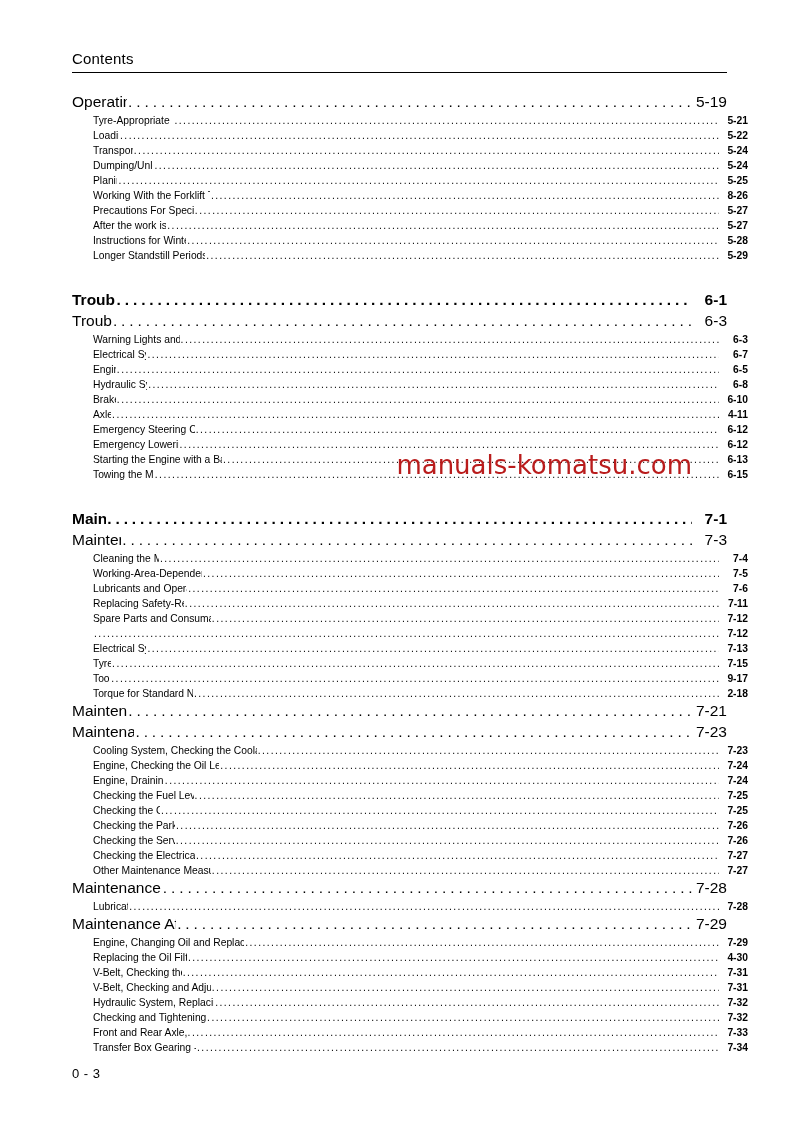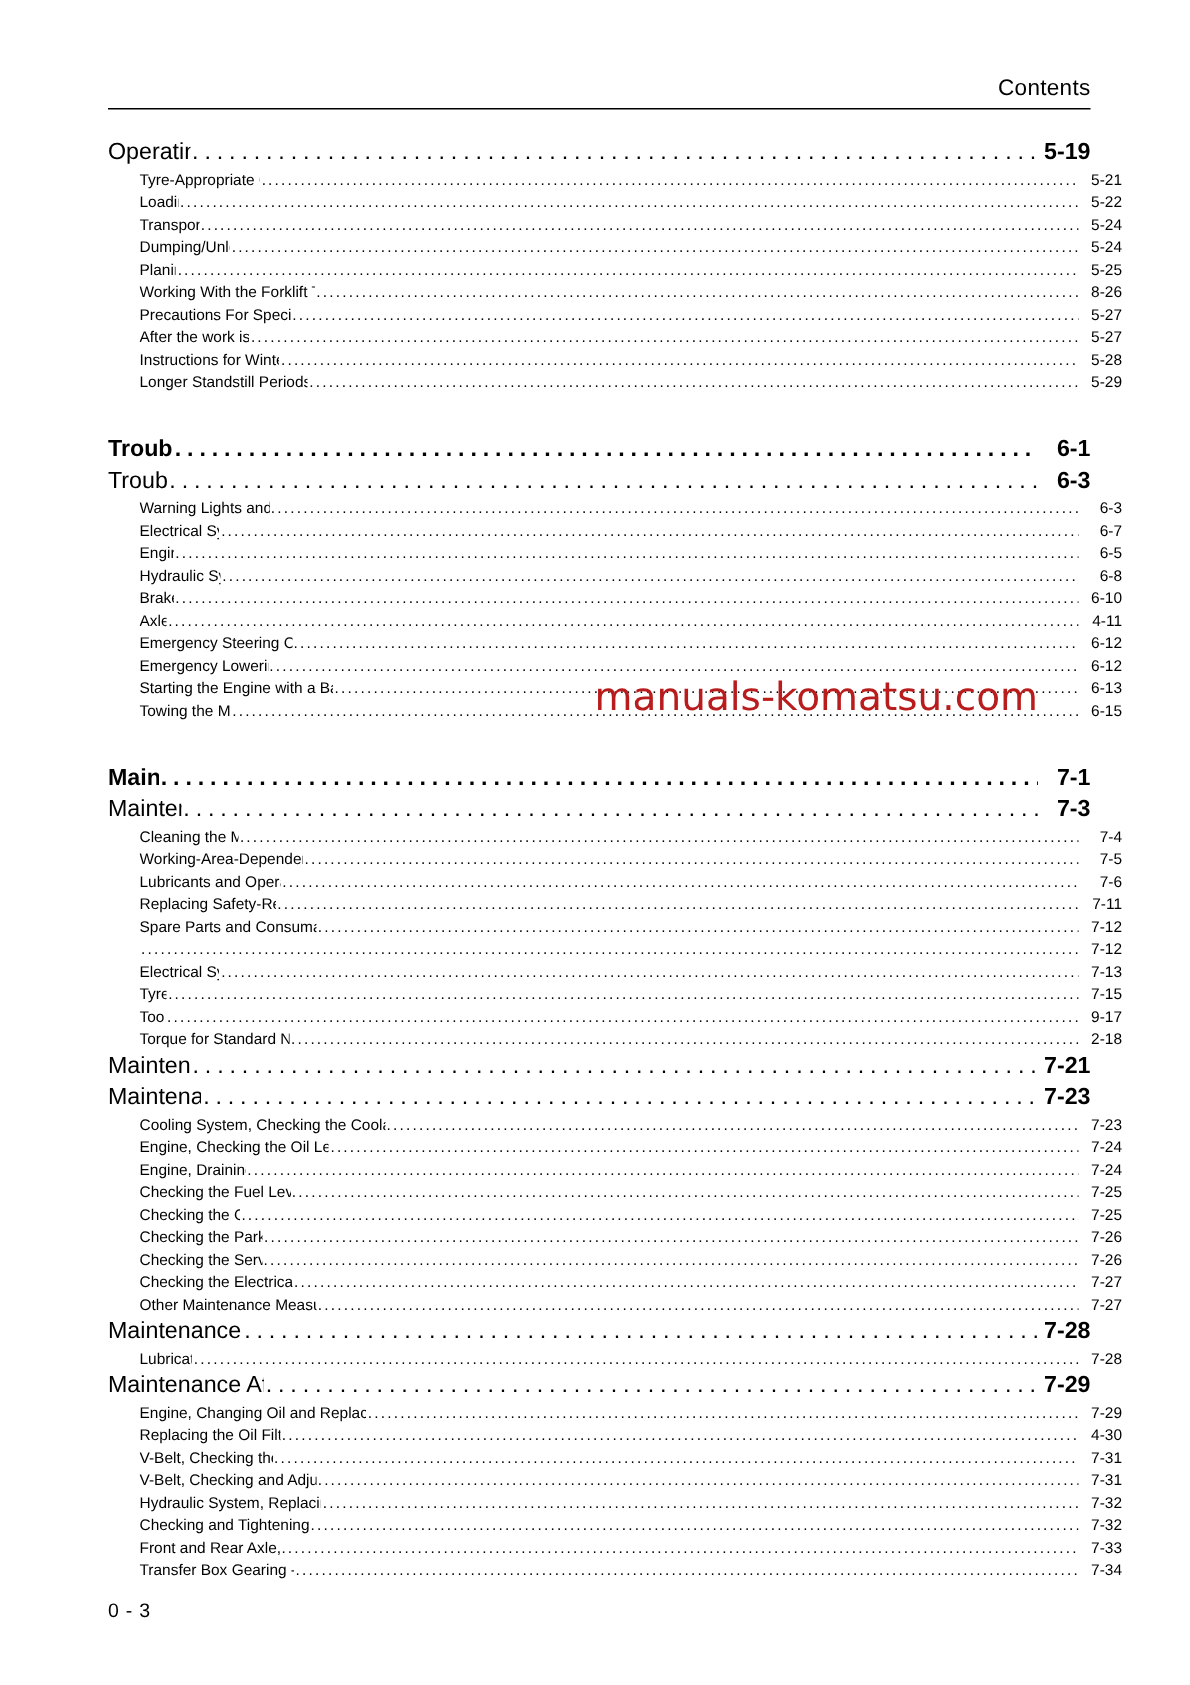--- a/index.html
+++ b/index.html
@@ -24,21 +24,20 @@
   }
 
   
   .header {
     position: absolute;
     left: 72px;
     top: 50px;
     width: 655px;
   }
   .header-title {
-    text-align: right;
     font-size: 15px;
     line-height: 18px;
     letter-spacing: 0.2px;
     color: #000;
   }
   .header-rule {
     margin-top: 4px;
     border-bottom: 1.6px solid #000;
     width: 100%;
   }
@@ -87,33 +86,33 @@
   .level-chapter .page-no { min-width: 34px; }
   .level-chapter .leader::before { letter-spacing: -0.2px; }
 
   
   .level-1 {
     font-size: 15.5px;
     font-weight: normal;
     line-height: 20px;
     margin-bottom: 1px;
   }
-  .level-1 .page-no { min-width: 34px; font-weight: bold; }
+  .level-1 .page-no { min-width: 34px; }
   .level-1 .leader::before { letter-spacing: -0.2px; }
 
   
   .toc > .entry:first-child { margin-top: 0; }
 
   
   .level-2 {
     font-size: 10.3px;
     line-height: 15px;
     padding-left: 21px;
   }
-  .level-2 .page-no { min-width: 28px; }
+  .level-2 .page-no { min-width: 28px; font-weight: bold; }
   .level-2 .leader::before { letter-spacing: -0.7px; }
 
   
   .watermark {
     position: absolute;
     left: 0;
     top: 450px;
     width: 692px;
     text-align: right;
     font-family: "DejaVu Sans", sans-serif;

